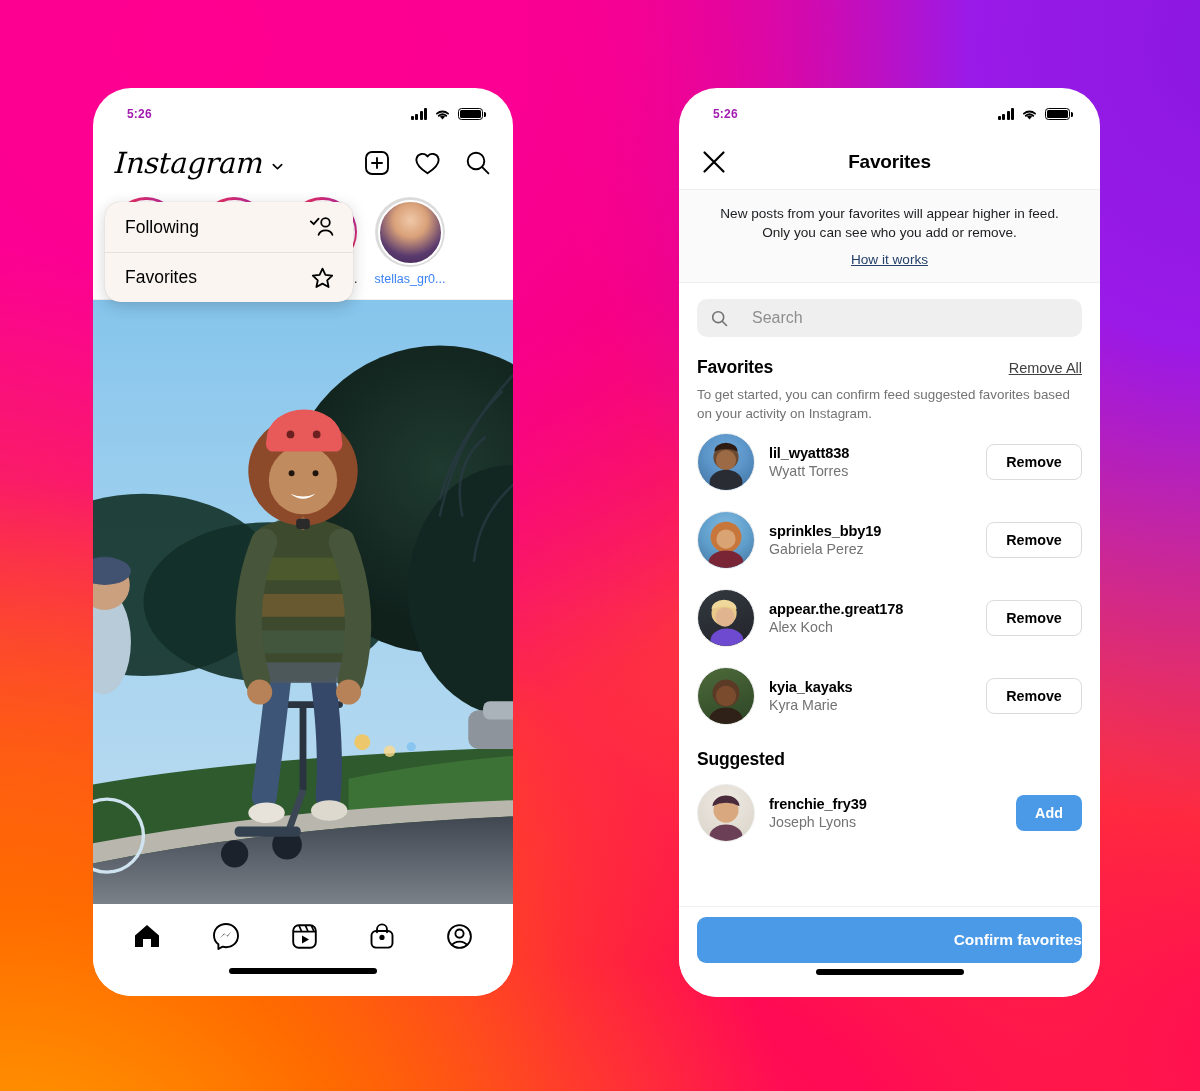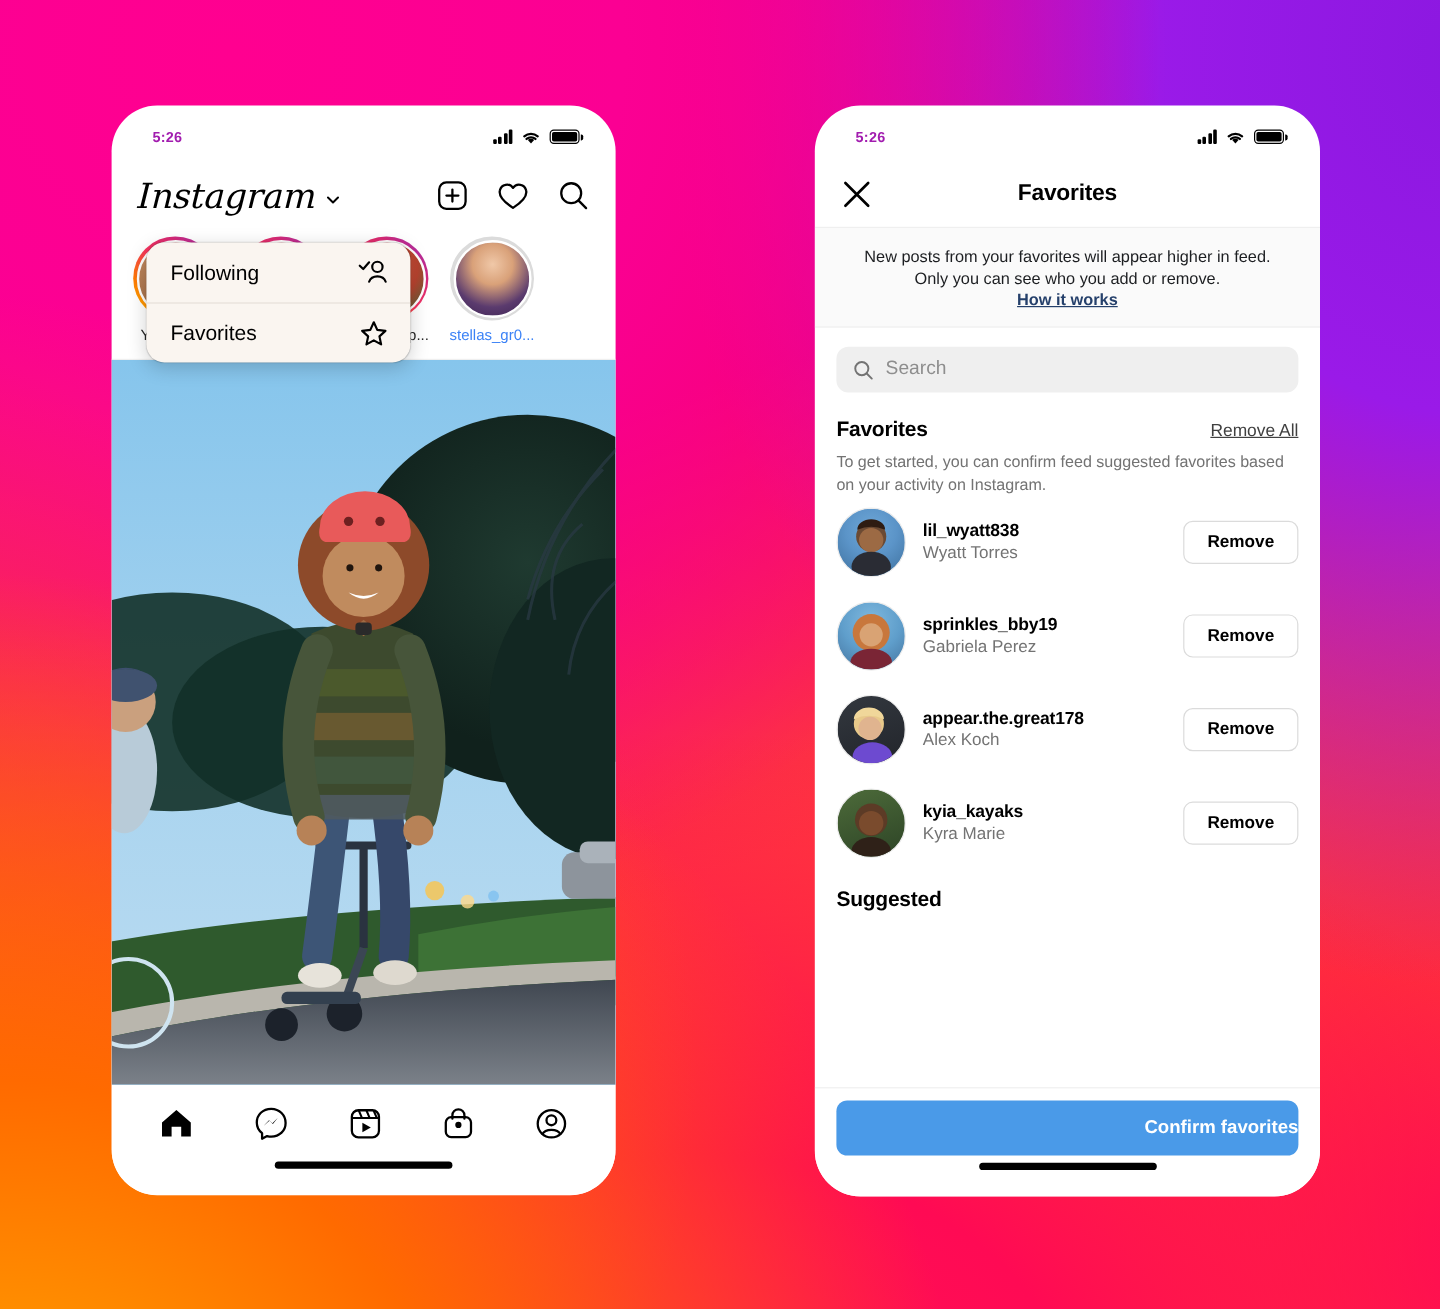--- a/index.html
+++ b/index.html
@@ -101,22 +101,22 @@
     overflow: hidden; position: relative;
   }
   .story-name {
     margin-top: 5px; font-size: 12.5px; color: #262626;
     white-space: nowrap; max-width: 76px; overflow: hidden;
   }
   .story-name.muted { color: #3b82f6; }
 
   #dropdown {
     position: absolute;
-    left: 29px; top: 10px;
-    width: 220px;
+    left: 12px; top: 10px;
+    width: 248px;
     background: #faf5f0;
     border-radius: 15px;
     box-shadow: 0 4px 16px rgba(0,0,0,.18), 0 0 1px rgba(0,0,0,.2);
     z-index: 20;
     overflow: hidden;
   }
   .dd-item {
     height: 50px;
     display: flex; align-items: center; justify-content: space-between;
     padding: 0 18px 0 20px;
@@ -166,26 +166,26 @@
     pointer-events: none;
   }
   #fav-notice {
     flex: none;
     background: #fafafa;
     border-bottom: 1px solid #efefef;
     padding: 14px 22px 15px;
     text-align: center;
   }
   #fav-notice p { font-size: 13.6px; line-height: 19px; color: #1c1e21; }
-  #fav-notice .howlink { display:block; margin-top: 0; font-size: 13.6px; font-weight: 700; color: #25406b; }
+  #fav-notice .howlink { display:block; margin-top: 10px; font-size: 13.6px; font-weight: 400; color: #25406b; }
 
   #search-wrap { flex: none; padding: 16px 18px 8px; }
   #search-box {
     height: 38px; background: #efefef; border-radius: 10px;
-    display: flex; align-items: center; gap: 10px;
+    display: flex; align-items: center; gap: 24px;
     padding: 0 14px;
   }
   #search-ph { font-size: 16px; color: #8e8e8e; }
 
   #fav-scroll { flex: 1; overflow: hidden; padding: 0 18px; }
 
   .sec-head {
     display: flex; align-items: baseline; justify-content: space-between;
     padding: 12px 0 0;
   }
@@ -564,20 +564,34 @@
           <div class="uname">kyia_kayaks</div>
           <div class="ureal">Kyra Marie</div>
         </div>
         <button class="btn-remove">Remove</button>
       </div>
 
       <div class="sec-head" style="padding-top:14px">
         <span class="sec-title">Suggested</span>
       </div>
 
+      <div class="urow" style="padding-top:14px">
+        <div class="uav" style="background:radial-gradient(circle at 50% 30%,#efeae2 0%,#d8d2c8 100%)">
+          <svg width="100%" height="100%" viewBox="0 0 58 58">
+            <circle cx="29" cy="26" r="13" fill="#d9a87e"></circle>
+            <path d="M15 22 a14 11 0 0 1 28 0 q-14 -7 -28 0" fill="#4a2b3c"></path>
+            <ellipse cx="29" cy="53" rx="17" ry="12" fill="#6b3f55"></ellipse>
+          </svg>
+        </div>
+        <div class="umeta">
+          <div class="uname">frenchie_fry39</div>
+          <div class="ureal">Joseph Lyons</div>
+        </div>
+        <button class="btn-add">Add</button>
+      </div>
     </div>
 
     <div id="confirm-wrap">
       <button id="confirm-btn">Confirm favorites</button>
     </div>
     <div class="home-ind">
         <b></b>
       </div>
   </div>
 

